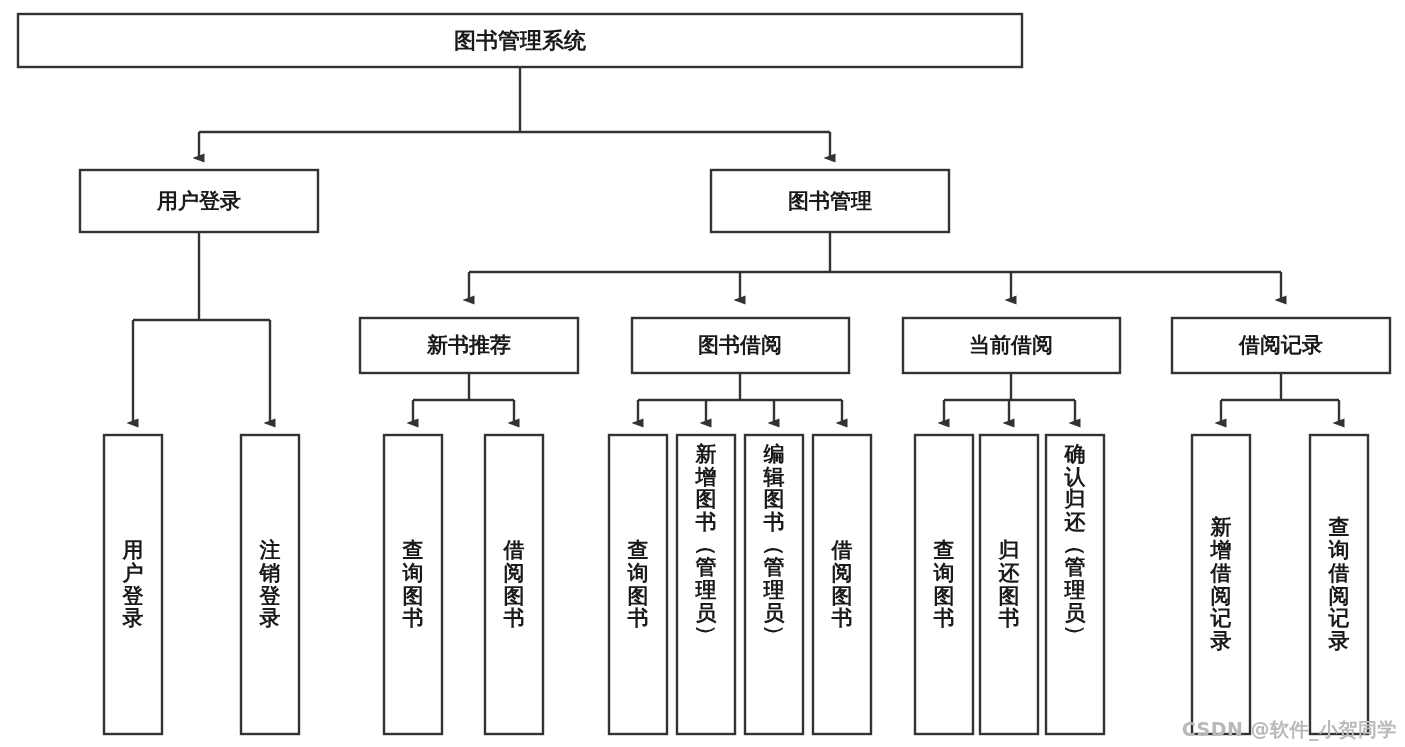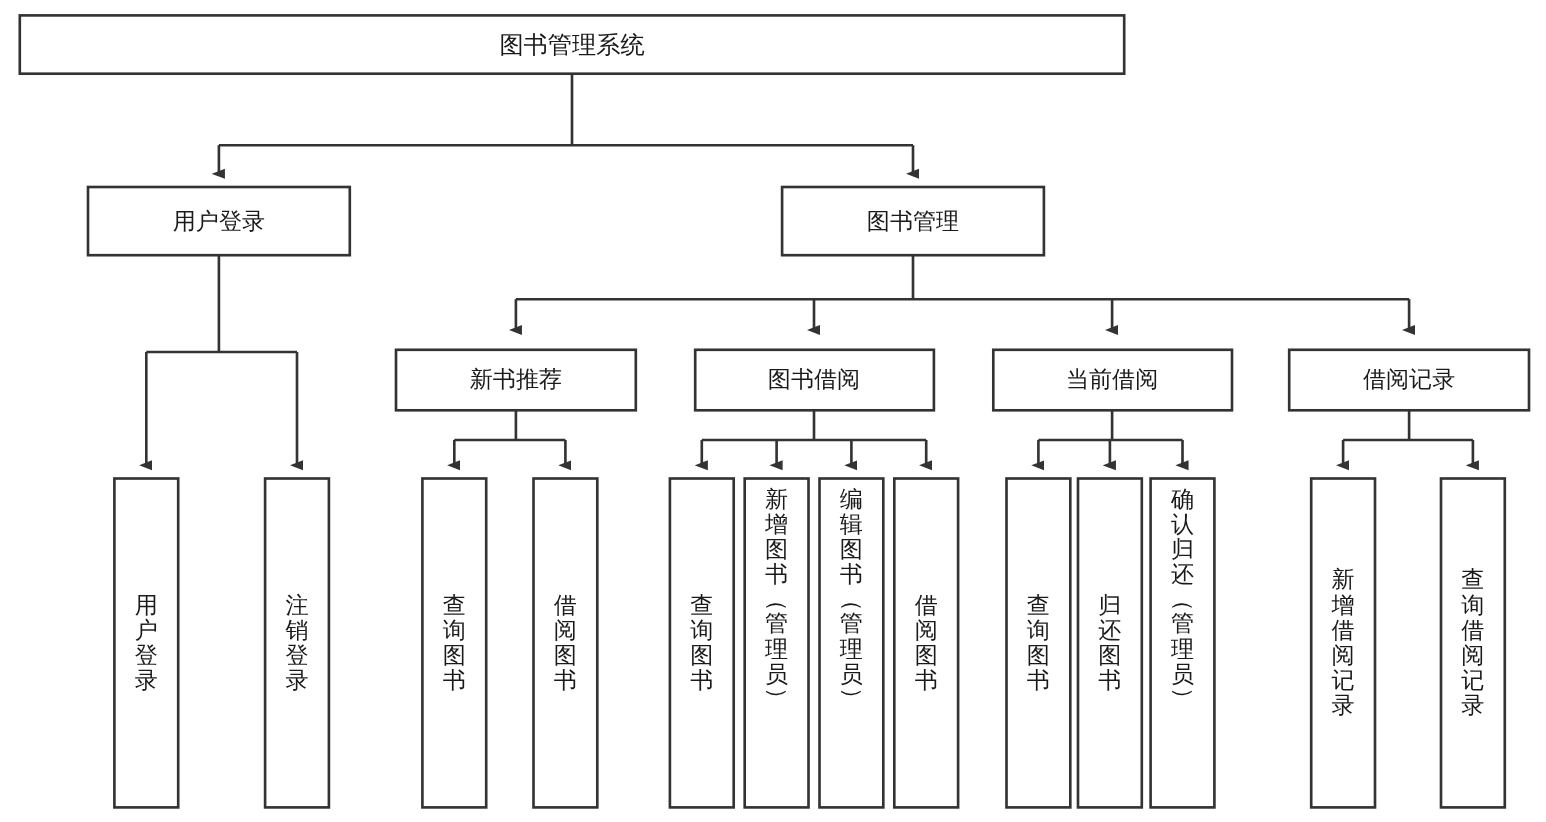--- a/index.html
+++ b/index.html
@@ -10,20 +10,21 @@
   }
   body {
     font-family: "DejaVu Sans", "Liberation Sans", sans-serif;
   }
   #diagram-root {
     position: relative;
     width: 1405px;
     height: 747px;
     background: #ffffff;
     overflow: hidden;
+    font-weight: bold;
   }
   svg#tree-svg {
     position: absolute;
     left: 0;
     top: 0;
     width: 1405px;
     height: 747px;
     display: block;
   }
   .node-box {
@@ -313,14 +314,15 @@
     </div>
   <div class="vlabel" style="left:1310px; top:435px; width:58px; height:299px;">
       <span class="ch">查</span>
       <span class="ch">询</span>
       <span class="ch">借</span>
       <span class="ch">阅</span>
       <span class="ch">记</span>
       <span class="ch">录</span>
     </div>
 
+  <div class="watermark">CSDN @软件_小贺同学</div>
 
 </div>
 
 </body></html>

